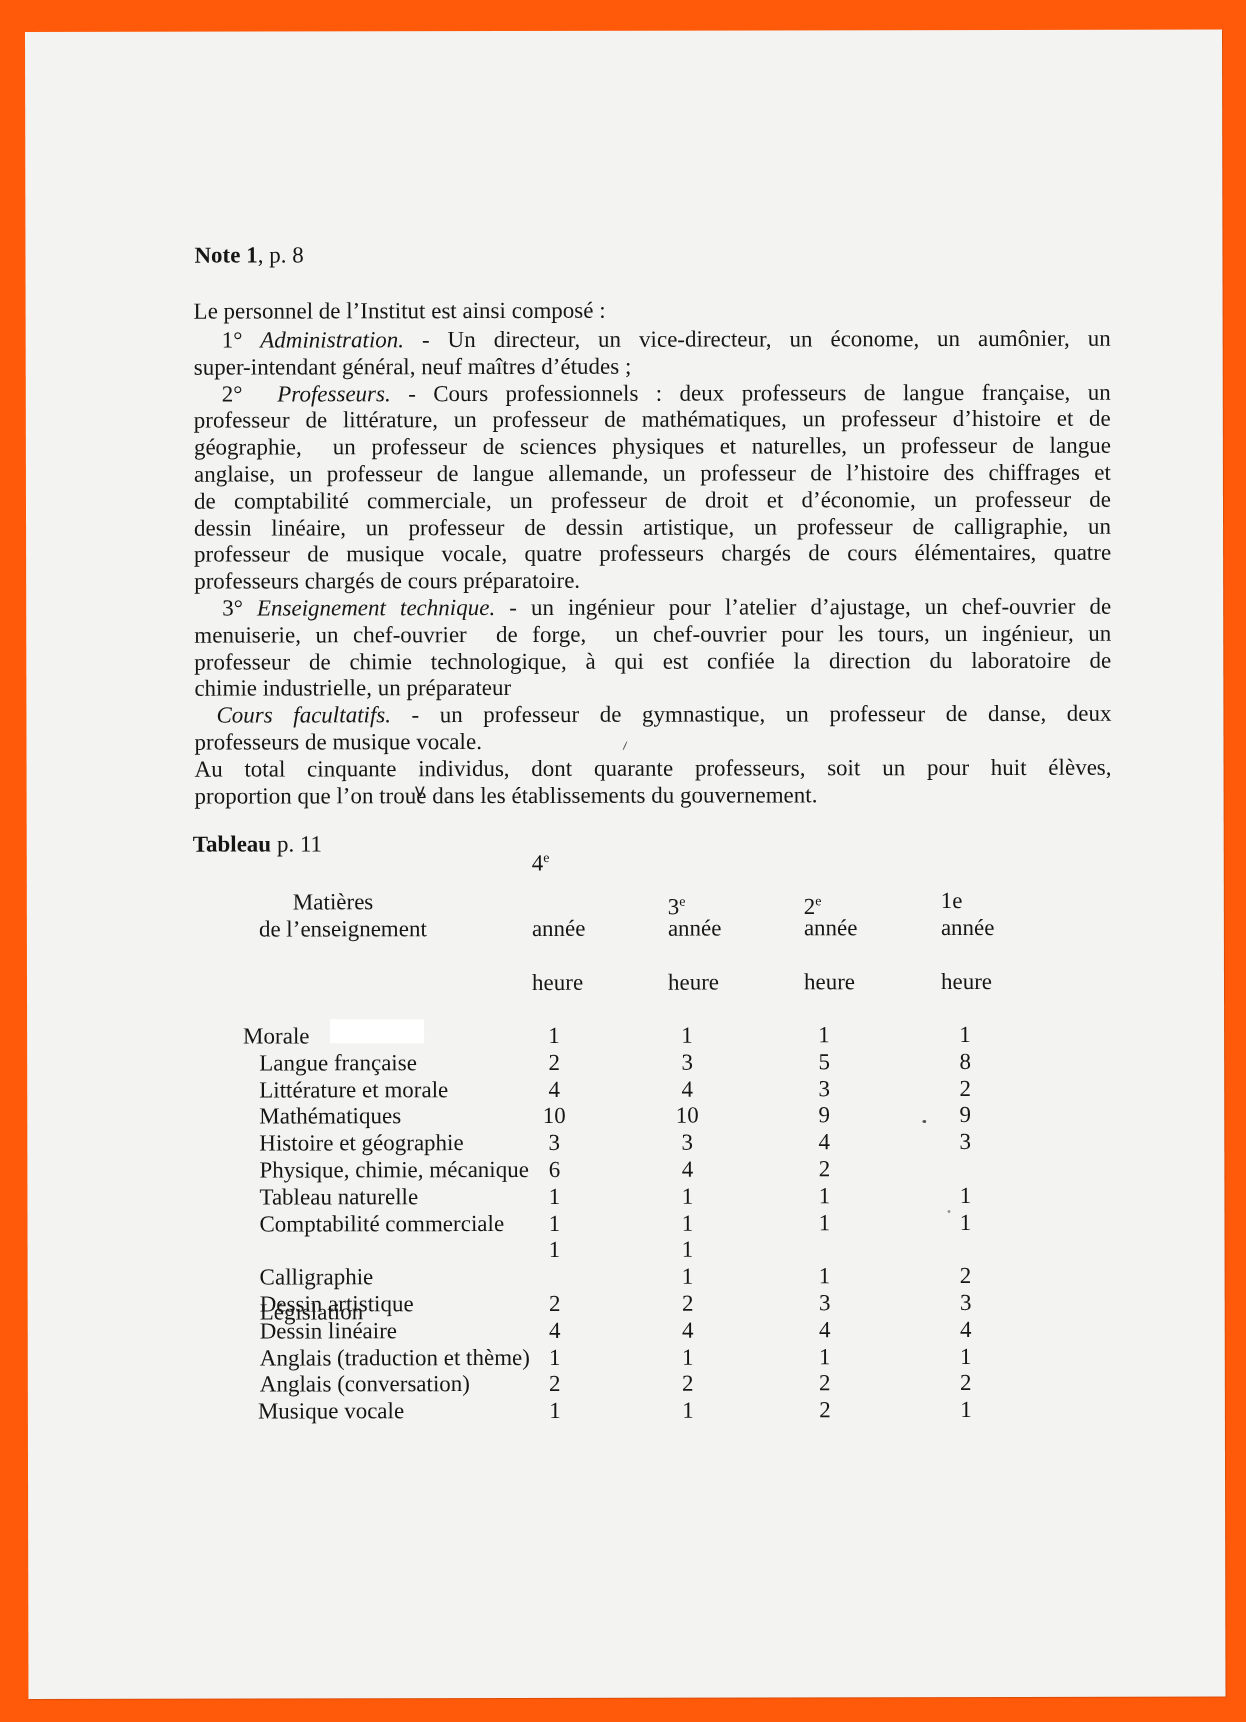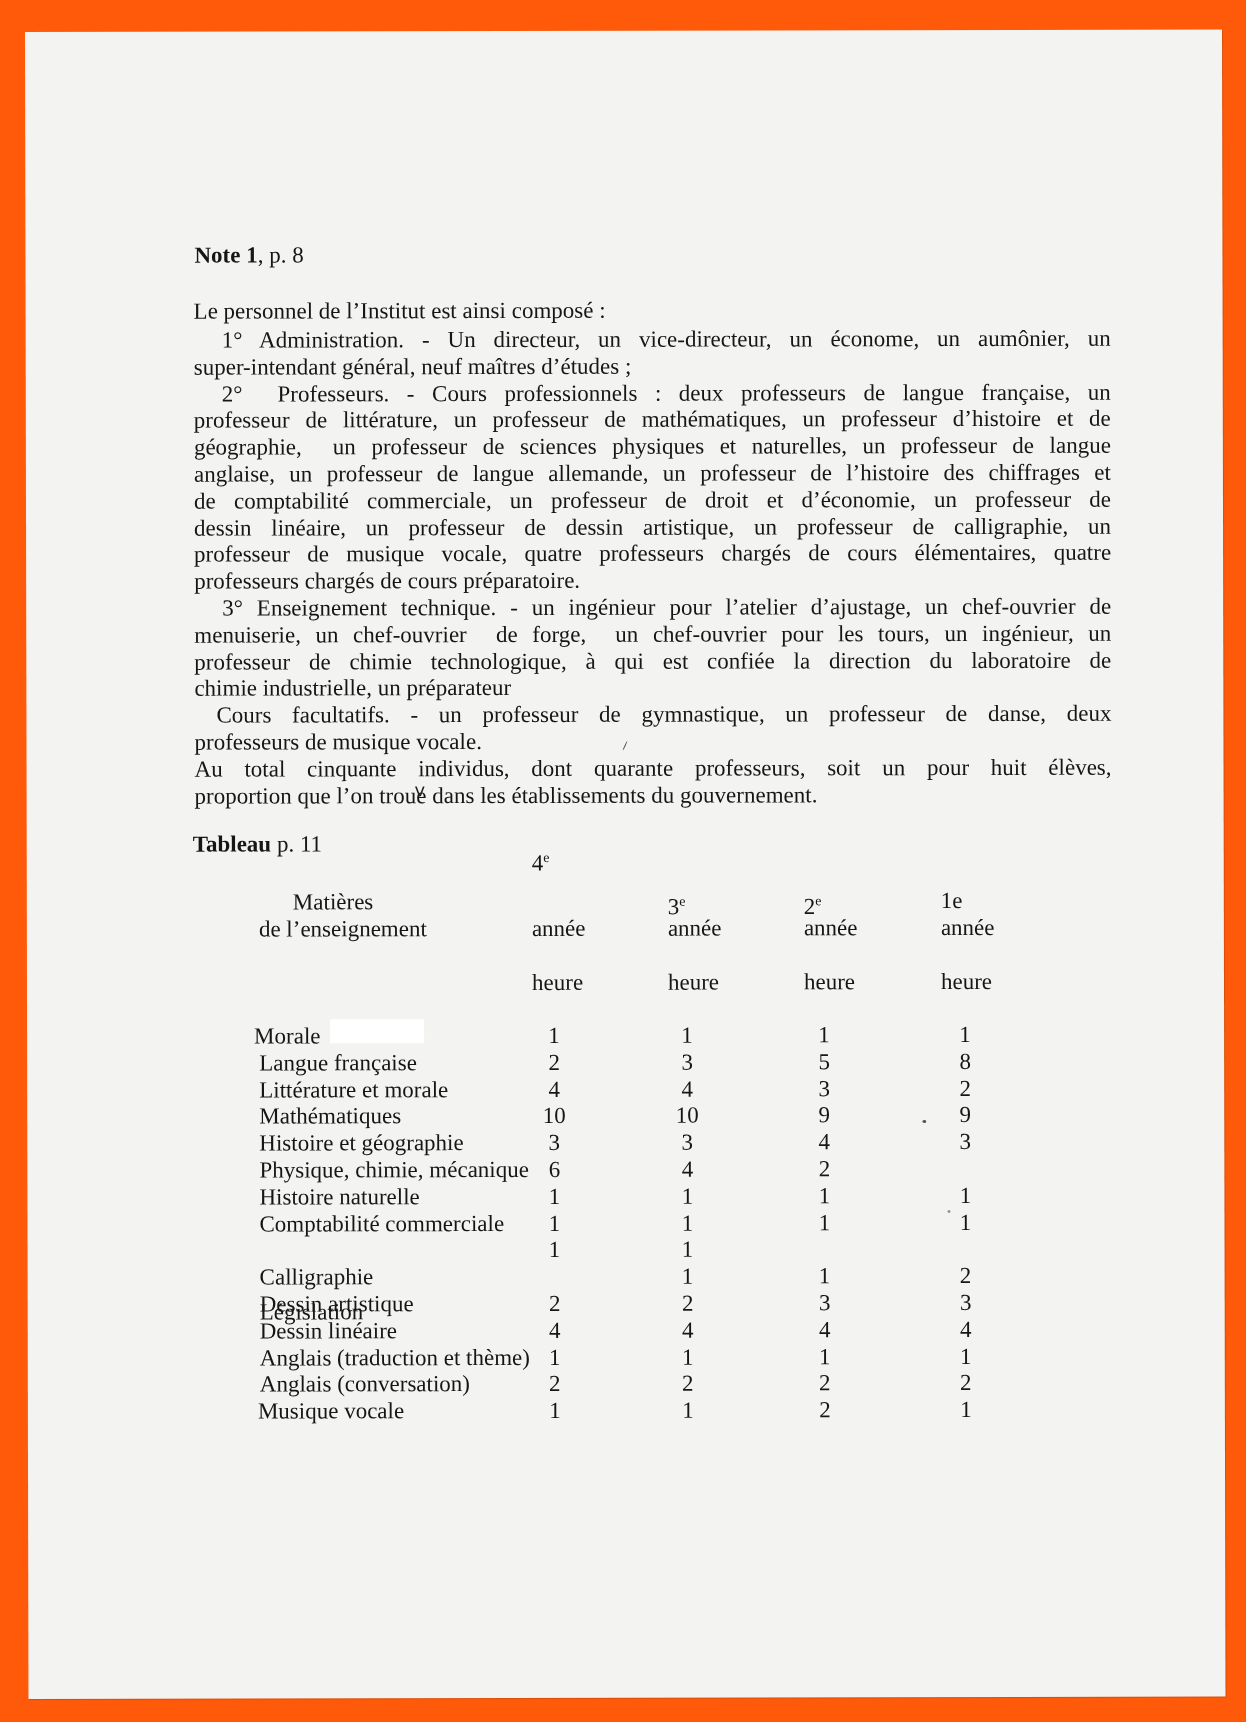--- a/index.html
+++ b/index.html
@@ -20,21 +20,21 @@
       box-shadow: 1px 1px 1px rgba(0,0,0,0.15);
     }
     .abs { position: absolute; white-space: nowrap; }
     .line {
       position: absolute; left: 185px; width: 917px;
       font-size: 23px; line-height: 29px;
       white-space: nowrap;
     }
     .just { text-align: justify; text-align-last: justify; }
     .b { font-weight: bold; }
-    .i { }
+    .i { font-style: italic; }
     .heading { font-size: 23px; }
     .tcell { position: absolute; font-size: 23px; line-height: 29px; white-space: nowrap; }
     .num { text-align: center; width: 40px; }
     .whiteout { position: absolute; background: #ffffff; }
     .speck { position: absolute; background: #555; border-radius: 50%; }
   </style>
 </head>
 <body>
 
 <div class="paper">
@@ -86,21 +86,21 @@
       <div class="tcell" style="left: 777px; top: 856px;"><span>2</span><sup style="font-size: 14px;">e</sup></div>
       <div class="tcell" style="left: 777px; top: 883px;">année</div>
       <div class="tcell" style="left: 777px; top: 937px;">heure</div>
       <div class="tcell" style="left: 914px; top: 856px;"><span>1e</span></div>
       <div class="tcell" style="left: 914px; top: 883px;">année</div>
       <div class="tcell" style="left: 914px; top: 937px;">heure</div>
     </div>
 
   <div id="table-rows">
       <div>
-        <div class="tcell" style="left: 227px; top: 990px;">Morale</div>
+        <div class="tcell" style="left: 216px; top: 990px;">Morale</div>
         <div class="tcell num" style="left: 507px; top: 990px;">1</div>
         <div class="tcell num" style="left: 640px; top: 990px;">1</div>
         <div class="tcell num" style="left: 777px; top: 990px;">1</div>
         <div class="tcell num" style="left: 918px; top: 990px;">1</div>
       </div>
       <div>
         <div class="tcell" style="left: 232px; top: 1016.8px;">Langue française</div>
         <div class="tcell num" style="left: 507px; top: 1016.8px;">2</div>
         <div class="tcell num" style="left: 640px; top: 1016.8px;">3</div>
         <div class="tcell num" style="left: 777px; top: 1016.8px;">5</div>
@@ -128,21 +128,21 @@
         <div class="tcell num" style="left: 918px; top: 1097.2px;">3</div>
       </div>
       <div>
         <div class="tcell" style="left: 232px; top: 1124px;">Physique, chimie, mécanique</div>
         <div class="tcell num" style="left: 507px; top: 1124px;">6</div>
         <div class="tcell num" style="left: 640px; top: 1124px;">4</div>
         <div class="tcell num" style="left: 777px; top: 1124px;">2</div>
         <div class="tcell num" style="left: 918px; top: 1124px;"></div>
       </div>
       <div>
-        <div class="tcell" style="left: 232px; top: 1150.8px;">Histoire naturelle</div>
+        <div class="tcell" style="left: 232px; top: 1150.8px;">Tableau naturelle</div>
         <div class="tcell num" style="left: 507px; top: 1150.8px;">1</div>
         <div class="tcell num" style="left: 640px; top: 1150.8px;">1</div>
         <div class="tcell num" style="left: 777px; top: 1150.8px;">1</div>
         <div class="tcell num" style="left: 918px; top: 1150.8px;">1</div>
       </div>
       <div>
         <div class="tcell" style="left: 232px; top: 1177.6px;">Comptabilité commerciale</div>
         <div class="tcell num" style="left: 507px; top: 1177.6px;">1</div>
         <div class="tcell num" style="left: 640px; top: 1177.6px;">1</div>
         <div class="tcell num" style="left: 777px; top: 1177.6px;">1</div>

